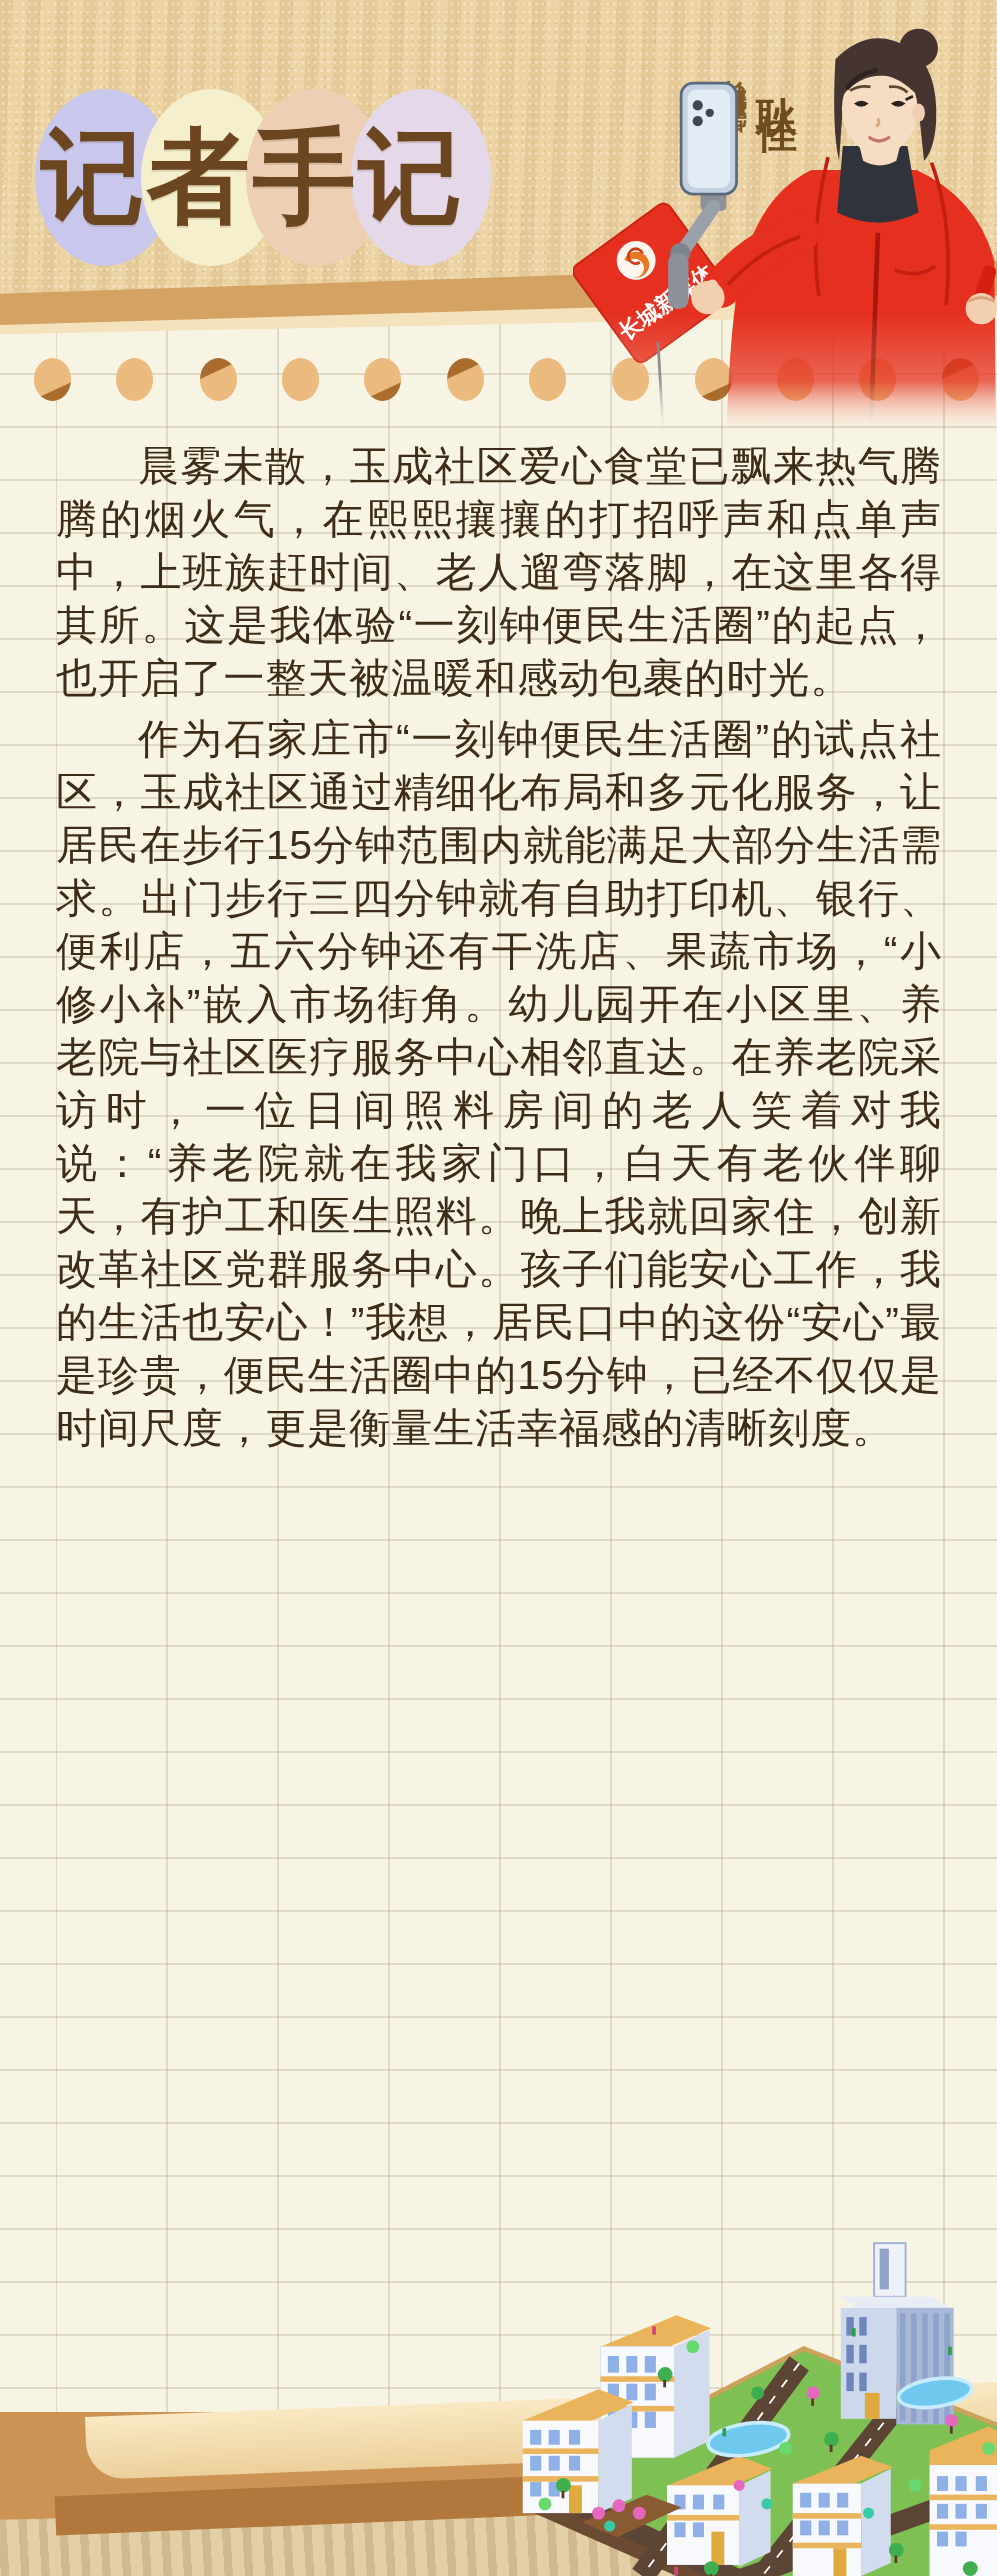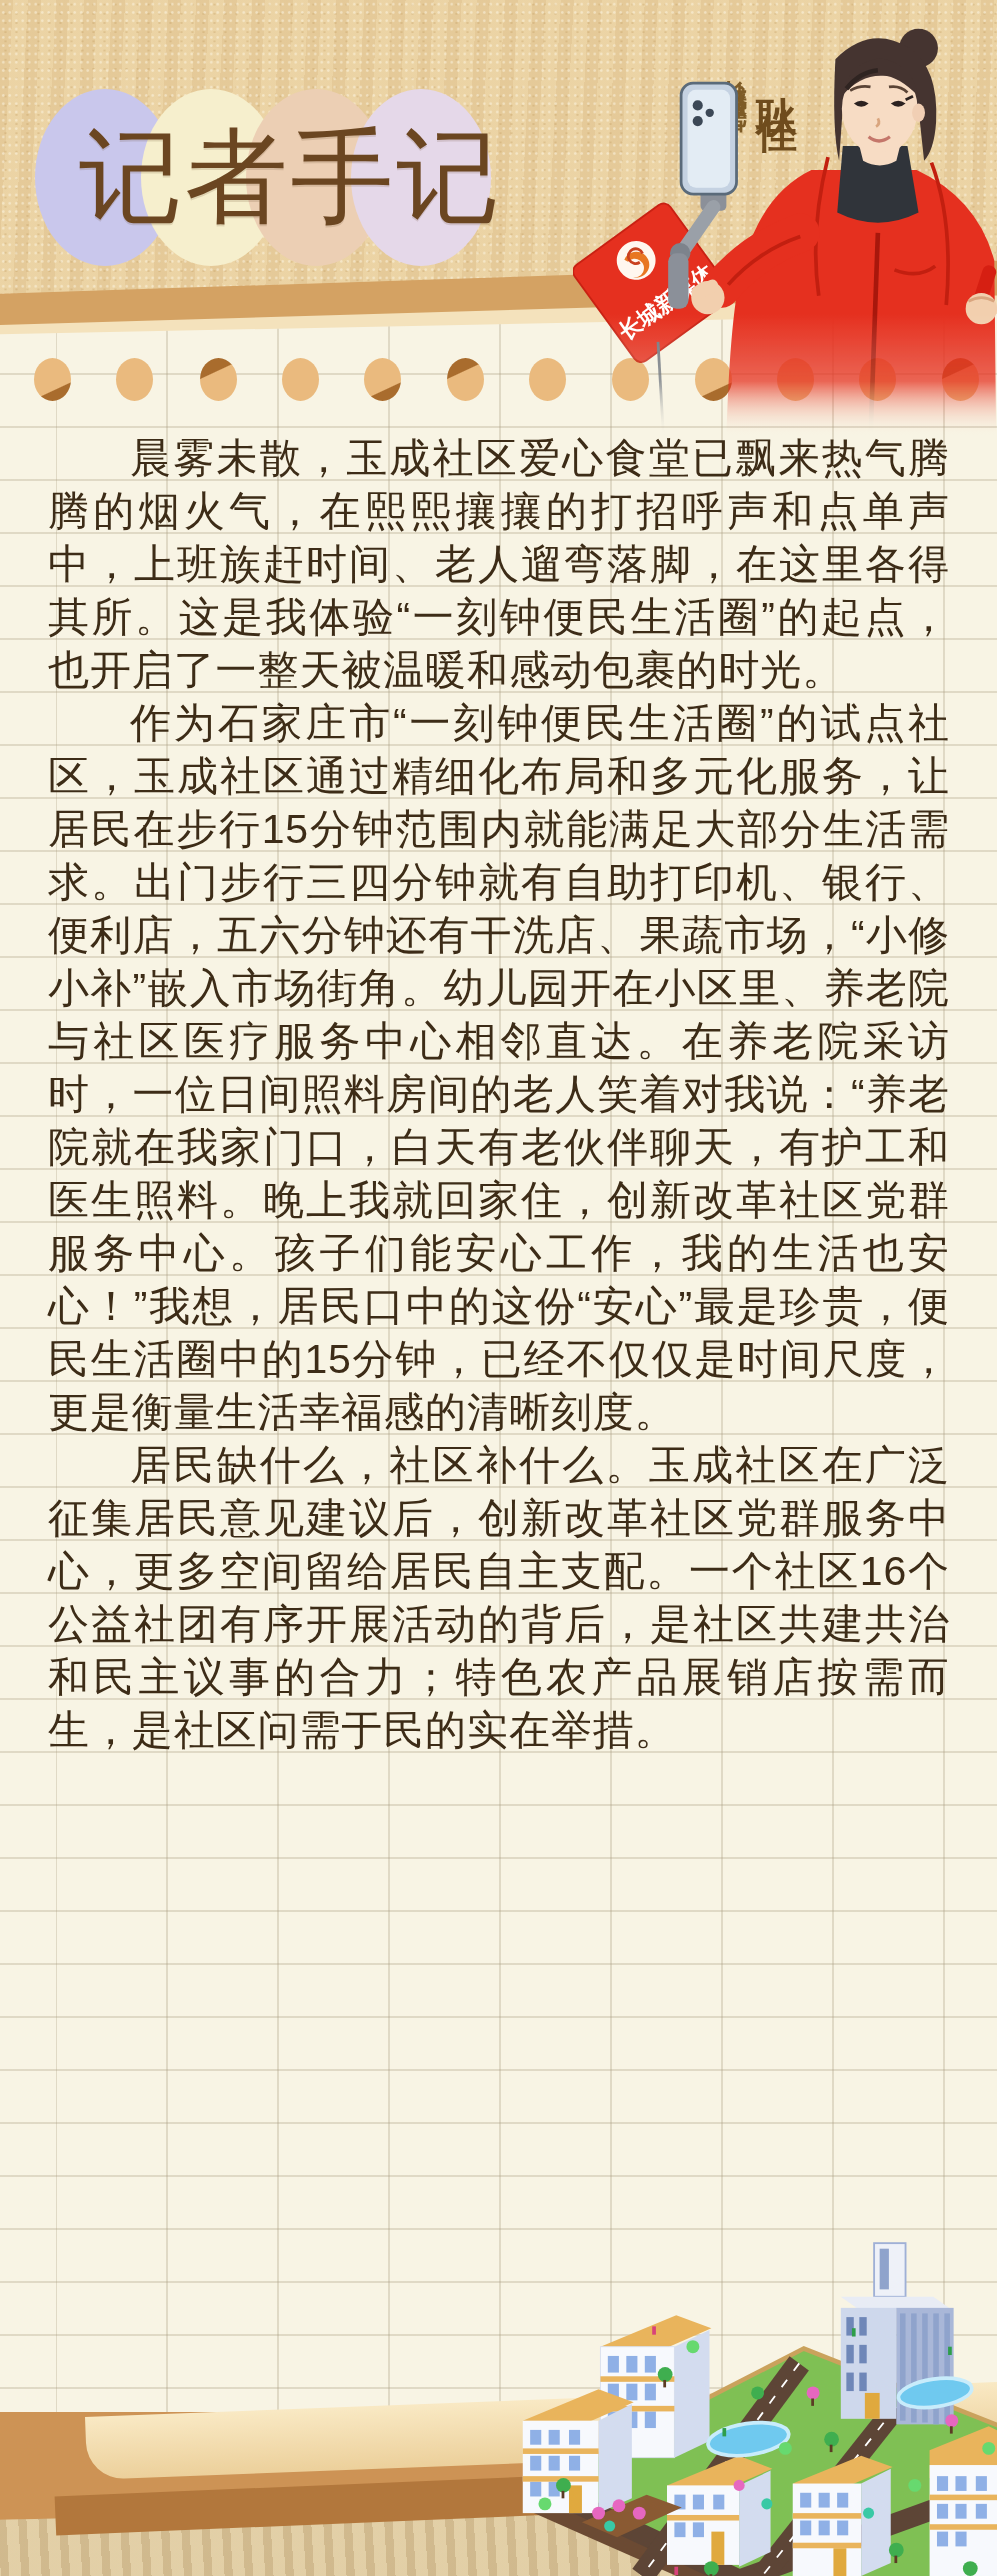--- a/index.html
+++ b/index.html
@@ -19,22 +19,22 @@
   .band-cream{position:absolute;left:-28px;top:310px;width:1072px;height:28px;
     background:#f4e2bc;transform:rotate(-1.7deg);}
   
   .title-wrap{position:absolute;left:28px;top:89px;width:517px;height:194px;}
   .tcircle{position:absolute;width:140px;height:177px;border-radius:50%;top:0;}
   .tc0{left:7.4px;background:#c9c7ec;}
   .tc1{left:113px;background:#f6efcd;}
   .tc2{left:218px;background:#eccfb4;}
   .tc3{left:323px;background:#e5d8e9;}
   .title-text{position:absolute;left:13px;top:31px;width:499px;
-    font-size:103px;font-weight:400;color:#6b4621;letter-spacing:2.8px;line-height:1.1;
-    text-shadow:0 1.8px 0 rgba(90,55,20,.15);text-align:center;}
+    font-size:103px;font-weight:700;color:#6b4621;letter-spacing:2.8px;line-height:1.1;
+    text-shadow:0 1.8px 0 rgba(90,55,20,.15);}
   
   .vtext{position:absolute;writing-mode:vertical-rl;color:#7e5b26;font-weight:700;}
   .agency{left:719px;top:59px;font-size:25px;letter-spacing:4.6px;}
   .rname{left:750px;top:65px;font-size:41px;letter-spacing:15px;color:#6f4c1d;}
   .reporter-svg{position:absolute;left:573px;top:0;width:425px;height:439px;}
   
   .paper{position:absolute;left:0;top:314px;width:998px;height:2105px;
     background-color:#f8f4e4;
     background-image:
       repeating-linear-gradient(90deg, transparent 0 109px, rgba(168,156,126,.30) 109px 111px),
@@ -45,21 +45,21 @@
   .hole{position:absolute;top:0;width:37px;height:43px;border-radius:50%;background:#eaba7e;}
   .hole:nth-child(3n){background:linear-gradient(155deg,#a96c2d 0 34%,#eaba7e 36%);}
   .hole:nth-child(4n+1){background:linear-gradient(335deg,#a96c2d 0 30%,#eaba7e 32%);}
   .h0{left:34px;}.h1{left:116px;}.h2{left:200px;}.h3{left:282px;}.h4{left:364px;}
   .h5{left:447px;}.h6{left:529px;}.h7{left:612px;}.h8{left:695px;}.h9{left:777px;}
   .h10{left:859px;}.h11{left:942px;}
   
   .article{position:absolute;left:48px;top:432px;width:902px;
     font-size:41px;line-height:53px;letter-spacing:0.9px;color:#3d2c17;
     font-weight:500;text-align:justify;}
-  .article p{margin:0;text-indent:2em;}
+  .article p{margin:8px;text-indent:2em;}
   
   .bottom-orange{position:absolute;left:0;top:2412px;width:998px;height:164px;background:#cd9355;}
   .bottom-wood{position:absolute;left:-18.5px;top:2509px;width:1053px;height:102px;
     background:#dcc79e;
     background-image:repeating-linear-gradient(88deg, rgba(187,160,112,.35) 0 8.3px, rgba(236,220,180,.4) 8.3px 20.3px);
     transform:rotate(-1.2deg);}
   .bottom-darkband{position:absolute;left:55px;top:2476px;width:979px;height:39px;
     background:#b2773c;transform:rotate(-2.4deg);}
   .bottom-sheet{position:absolute;left:85px;top:2417px;width:933px;height:63px;
     background:linear-gradient(#f9e9c4,#ecd09b);border-radius:0 0 0 37px;
@@ -170,21 +170,20 @@
         <path d="M320,148 Q331,157 343,148" fill="none" stroke="#c4766a" stroke-width="3.5"></path>
         <ellipse cx="374" cy="122" rx="7" ry="10" fill="#f1cfb4"></ellipse>
         <path d="M310,158 q22,12 44,0 l-4,16 q-18,10 -36,0 Z" fill="#f7dcc4"></path>
       </g>
     </g>
   </svg>
 
   <div class="article">
     <p>晨雾未散，玉成社区爱心食堂已飘来热气腾腾的烟火气，在熙熙攘攘的打招呼声和点单声中，上班族赶时间、老人遛弯落脚，在这里各得其所。这是我体验“一刻钟便民生活圈”的起点，也开启了一整天被温暖和感动包裹的时光。</p>
     <p>作为石家庄市“一刻钟便民生活圈”的试点社区，玉成社区通过精细化布局和多元化服务，让居民在步行15分钟范围内就能满足大部分生活需求。出门步行三四分钟就有自助打印机、银行、便利店，五六分钟还有干洗店、果蔬市场，“小修小补”嵌入市场街角。幼儿园开在小区里、养老院与社区医疗服务中心相邻直达。在养老院采访时，一位日间照料房间的老人笑着对我说：“养老院就在我家门口，白天有老伙伴聊天，有护工和医生照料。晚上我就回家住，创新改革社区党群服务中心。孩子们能安心工作，我的生活也安心！”我想，居民口中的这份“安心”最是珍贵，便民生活圈中的15分钟，已经不仅仅是时间尺度，更是衡量生活幸福感的清晰刻度。</p>
-    <p>居民缺什么，社区补什么。玉成社区在广泛征集居民意见建议后，创新改革社区党群服务中心，更多空间留给居民自主支配。一个社区16个公益社团有序开展活动的背后，是社区共建共治和民主议事的合力；特色农产品展销店按需而生，是社区问需于民的实在举措。</p>
   </div>
 
   <div class="bottom-orange"></div>
   <div class="bottom-wood"></div>
   <div class="bottom-darkband"></div>
   <div class="bottom-sheet"></div>
 
   <svg class="city-svg" viewBox="0 0 610 398">
 
     <polygon points="112,302 330,400 335,430 108,330" fill="#6b4a33"></polygon>

